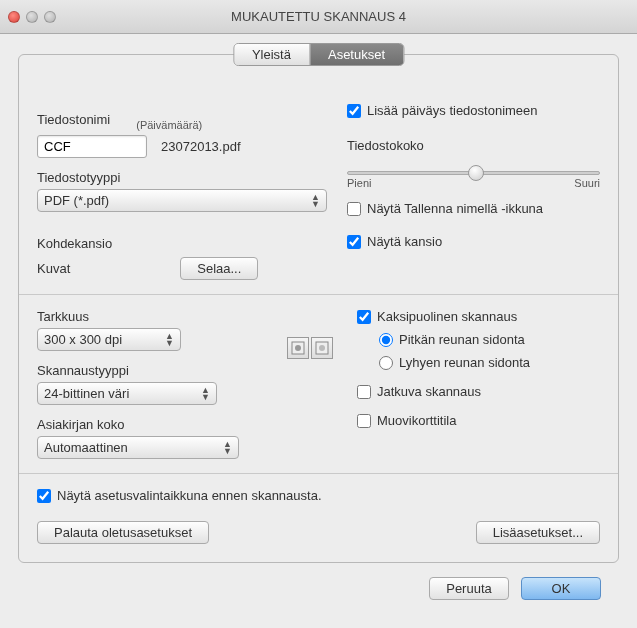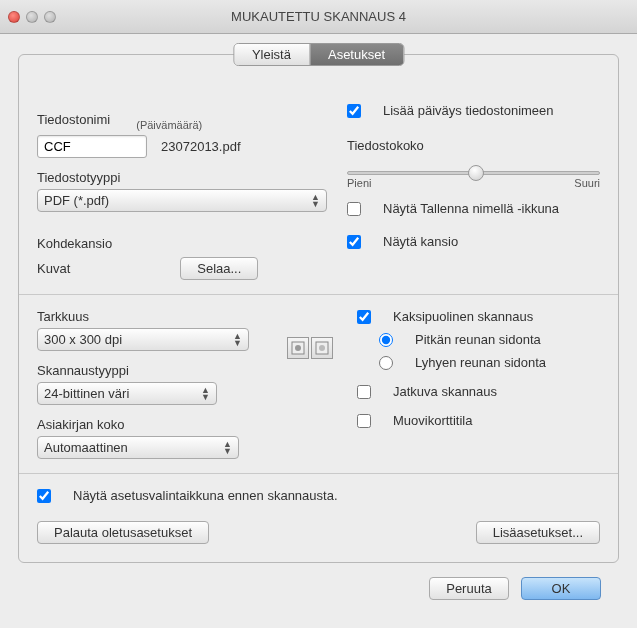--- a/index.html
+++ b/index.html
@@ -88,21 +88,21 @@
   background: linear-gradient(#fefefe, #e2e2e2);
   padding: 3px 16px;
   font-size: 13px;
   cursor: pointer;
   display: inline-block;
 }
 .btn.primary {
   background: linear-gradient(#c6e3fb, #7fb8ef);
   border-color: #5a8fc8;
 }
-.checkbox, .radio { display: flex; align-items: center; gap: 22px; font-size: 13px; color:#333; cursor: pointer; margin-bottom: 8px; }
+.checkbox, .radio { display: flex; align-items: center; gap: 6px; font-size: 13px; color:#333; cursor: pointer; margin-bottom: 8px; }
 .checkbox input[type=checkbox] { width:14px; height:14px; }
 .radio input[type=radio] { width:14px; height:14px; }
 .slider-wrap { padding-top: 6px; }
 .slider-track {
   height: 4px;
   background: #cfcfcf;
   border: 1px solid #aaa;
   border-radius: 2px;
   position: relative;
   margin: 8px 0 2px 0;
@@ -209,21 +209,21 @@
           <span>Näytä kansio</span>
         </label>
       </div>
     </div>
 
     <hr class="hr">
 
     <div class="row">
       <div class="left-col" style="width:250px">
         <span class="label">Tarkkuus</span>
-        <div class="dropdown" style="width:212px">
+        <div class="dropdown" style="width:144px">
           <span>300 x 300 dpi</span>
           <span class="arrows">
               <span>▲</span>
               <span>▼</span>
             </span>
         </div>
         <div class="section-gap"></div>
         <span class="label">Skannaustyyppi</span>
         <div class="dropdown" style="width:180px">
           <span>24-bittinen väri</span>

